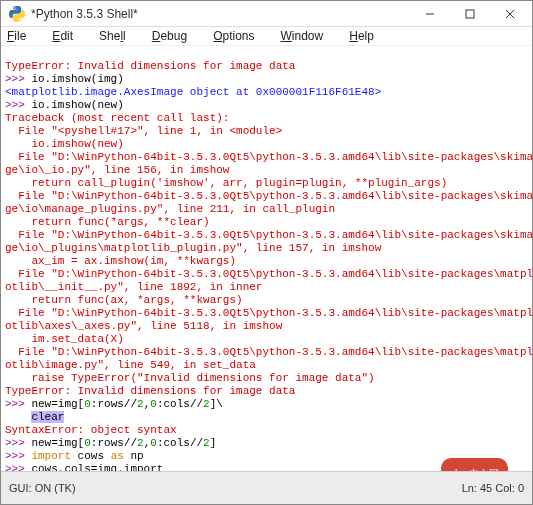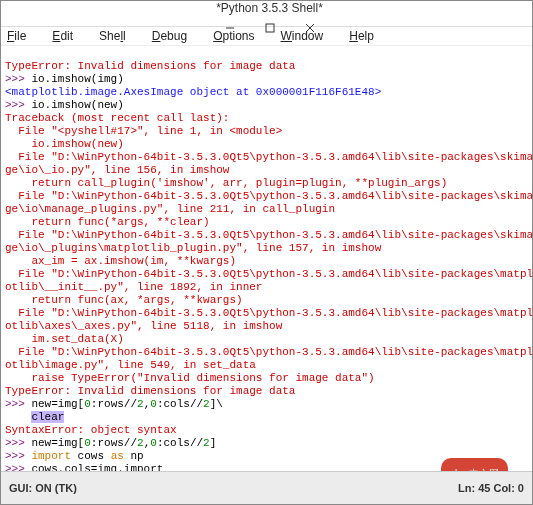--- a/index.html
+++ b/index.html
@@ -18,21 +18,20 @@
   .titlebar {
     display: flex;
     align-items: center;
     height: 26px;
     background: #fff;
     padding: 0 2px 0 8px;
     border-bottom: 1px solid #ddd;
     font-family: "Segoe UI", sans-serif;
     font-size: 12px;
     color: #333;
-    flex-direction: column;
   }
   .titlebar .app-icon {
     width: 16px; height: 16px;
     margin-right: 6px;
   }
   .titlebar .title { flex: 1; }
   .win-controls { display: flex; }
   .win-btn {
     width: 40px; height: 26px;
     display: flex; align-items: center; justify-content: center;
@@ -68,21 +67,20 @@
     bottom: 0; left: 0; right: 0;
     height: 20px;
     background: #ececec;
     border-top: 1px solid #ccc;
     display: flex;
     align-items: center;
     font-family: "Segoe UI", sans-serif;
     font-size: 11px;
     color: #333;
     padding: 16px 8px;
-    font-weight: bold;
   }
   .statusbar .spacer { flex: 1; }
   .watermark {
     position: absolute;
     bottom: 14px;
     right: 24px;
     background: #d23c2b;
     color: #fff;
     font-family: sans-serif;
     font-size: 10px;

